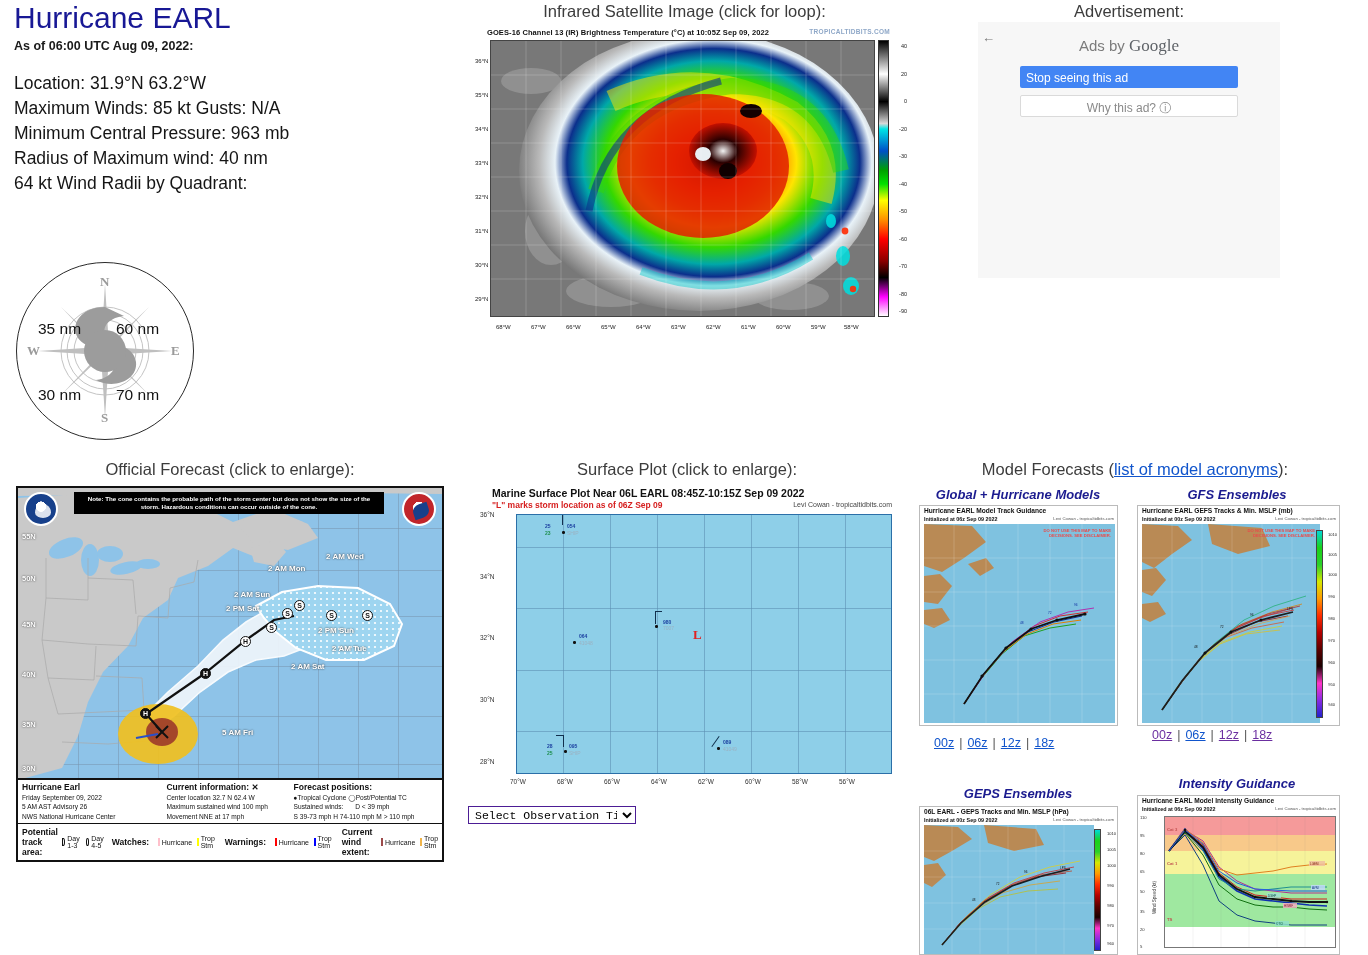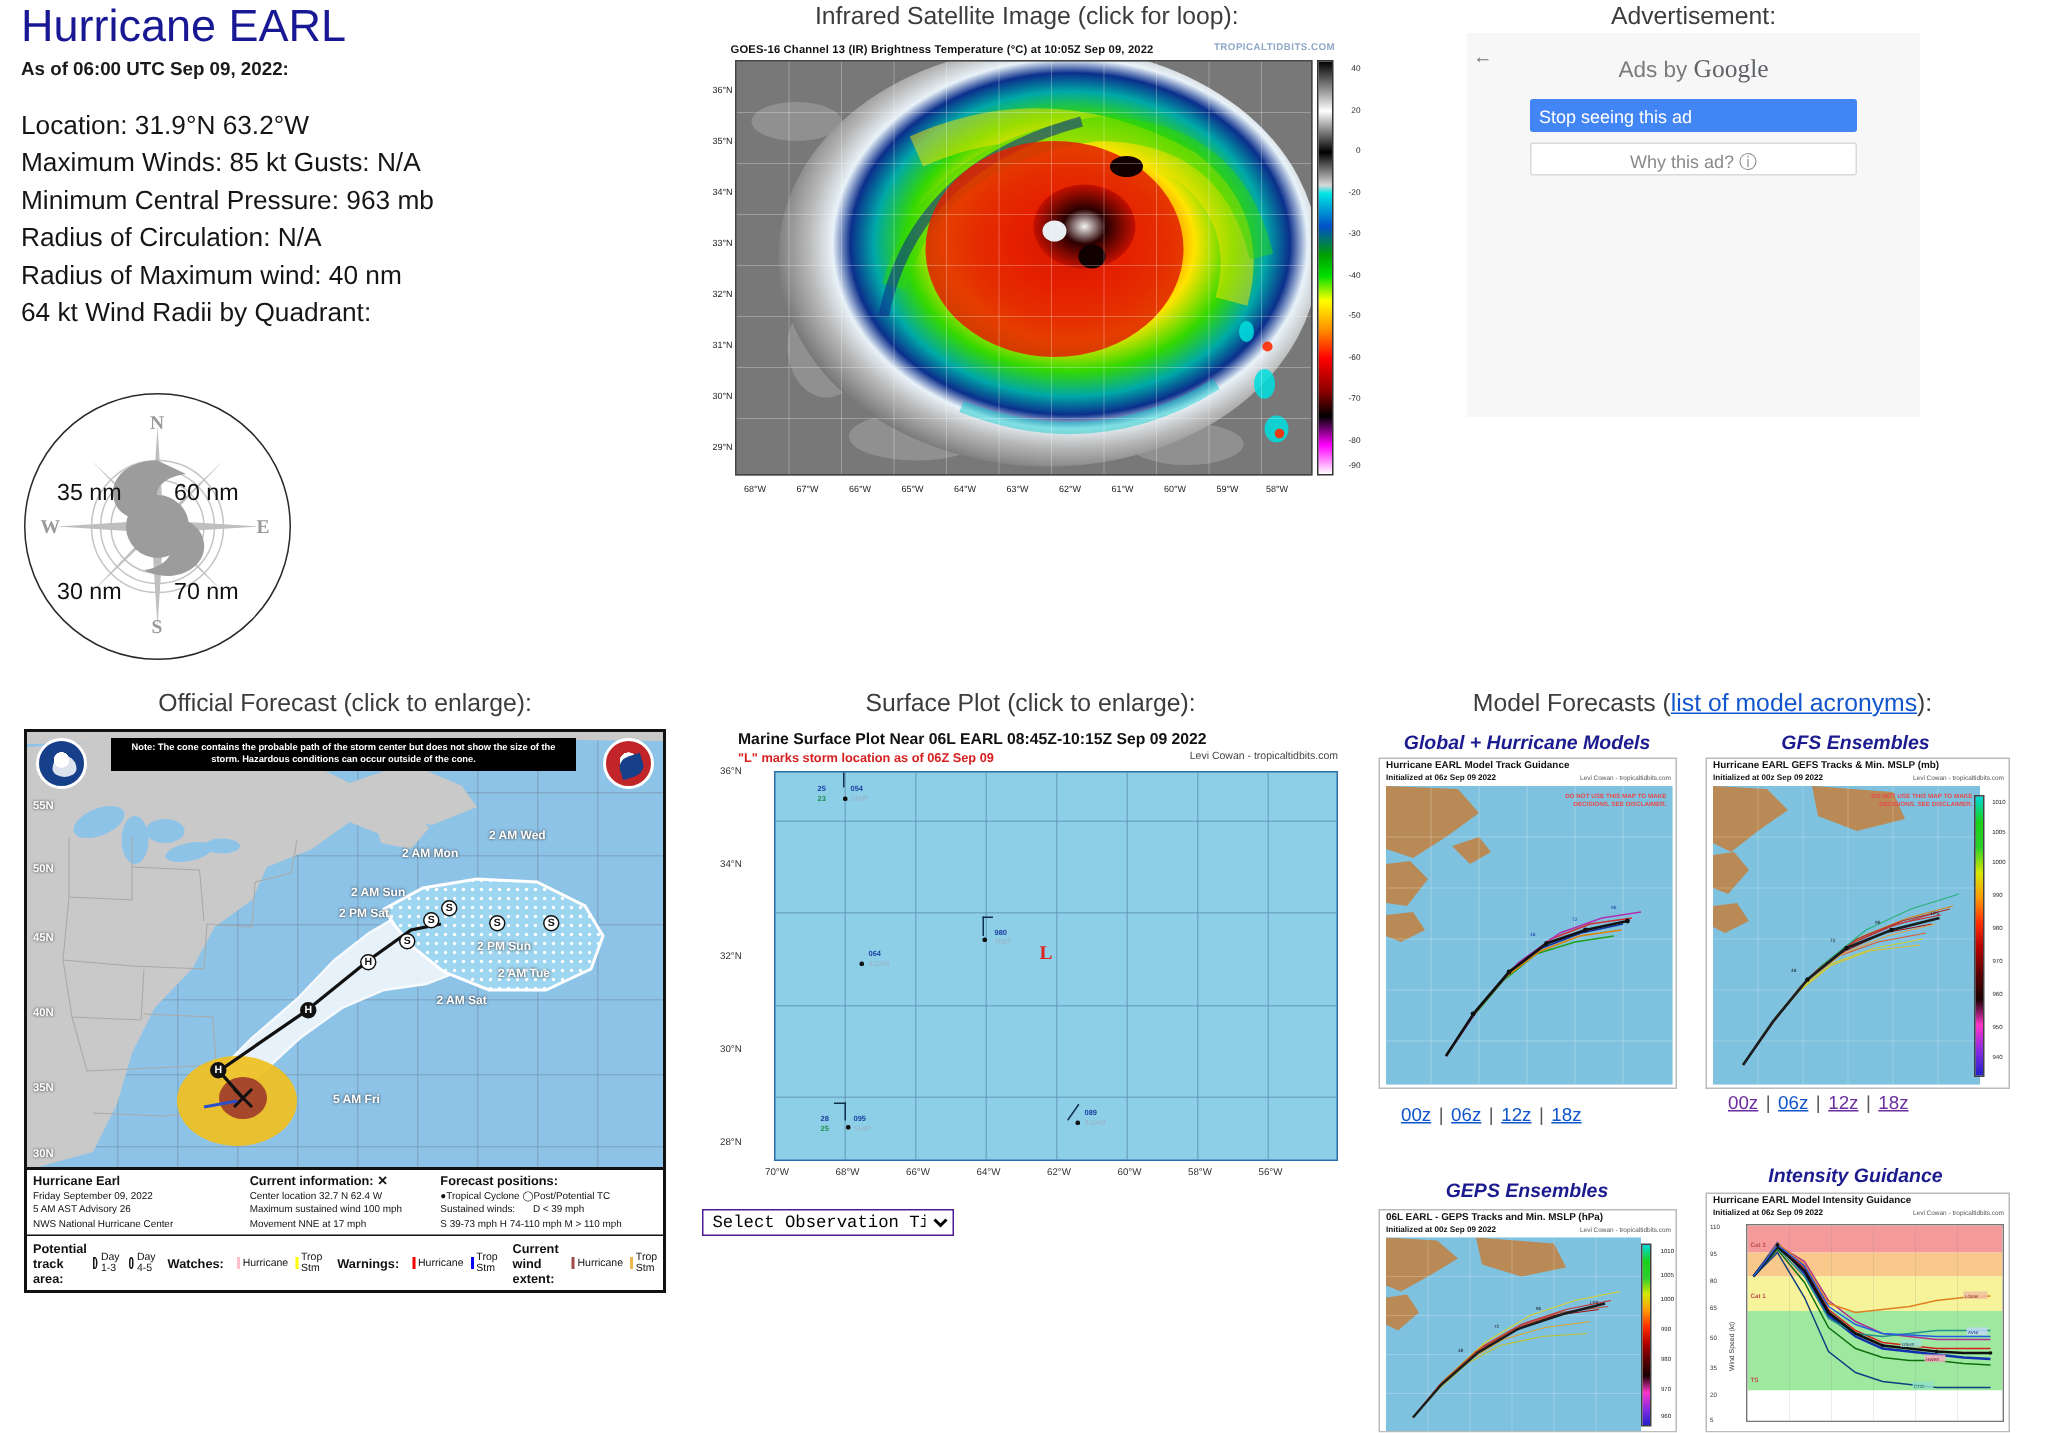--- a/index.html
+++ b/index.html
@@ -165,26 +165,25 @@
                    transform: rotate(-90deg); transform-origin: left top; white-space: nowrap; }
   .ig-cat { position: absolute; font-size: 4.2px; color: #c05050; font-weight: 700; }
 </style>
 </head>
 <body>
 
 <div class="page">
 
   <div class="info-panel">
     <h1 class="storm-title">Hurricane EARL</h1>
-    <div class="asof">As of 06:00 UTC Sep 09, 2022:</div>
+    <div class="asof">As of 06:00 UTC Aug 09, 2022:</div>
     <div class="stats">
       <div>Location: 31.9°N 63.2°W</div>
       <div>Maximum Winds: 85 kt  Gusts: N/A</div>
       <div>Minimum Central Pressure: 963 mb</div>
-      <div>Radius of Circulation: N/A</div>
       <div>Radius of Maximum wind: 40 nm</div>
       <div>64 kt Wind Radii by Quadrant:</div>
     </div>
   </div>
 
   <div class="compass-wrap">
     <div class="compass-circle"></div>
     <svg class="rose" viewBox="0 0 178 178">
       <g stroke="#c4c4c4" stroke-width="1" fill="none">
         <circle cx="89" cy="89" r="44"></circle>

